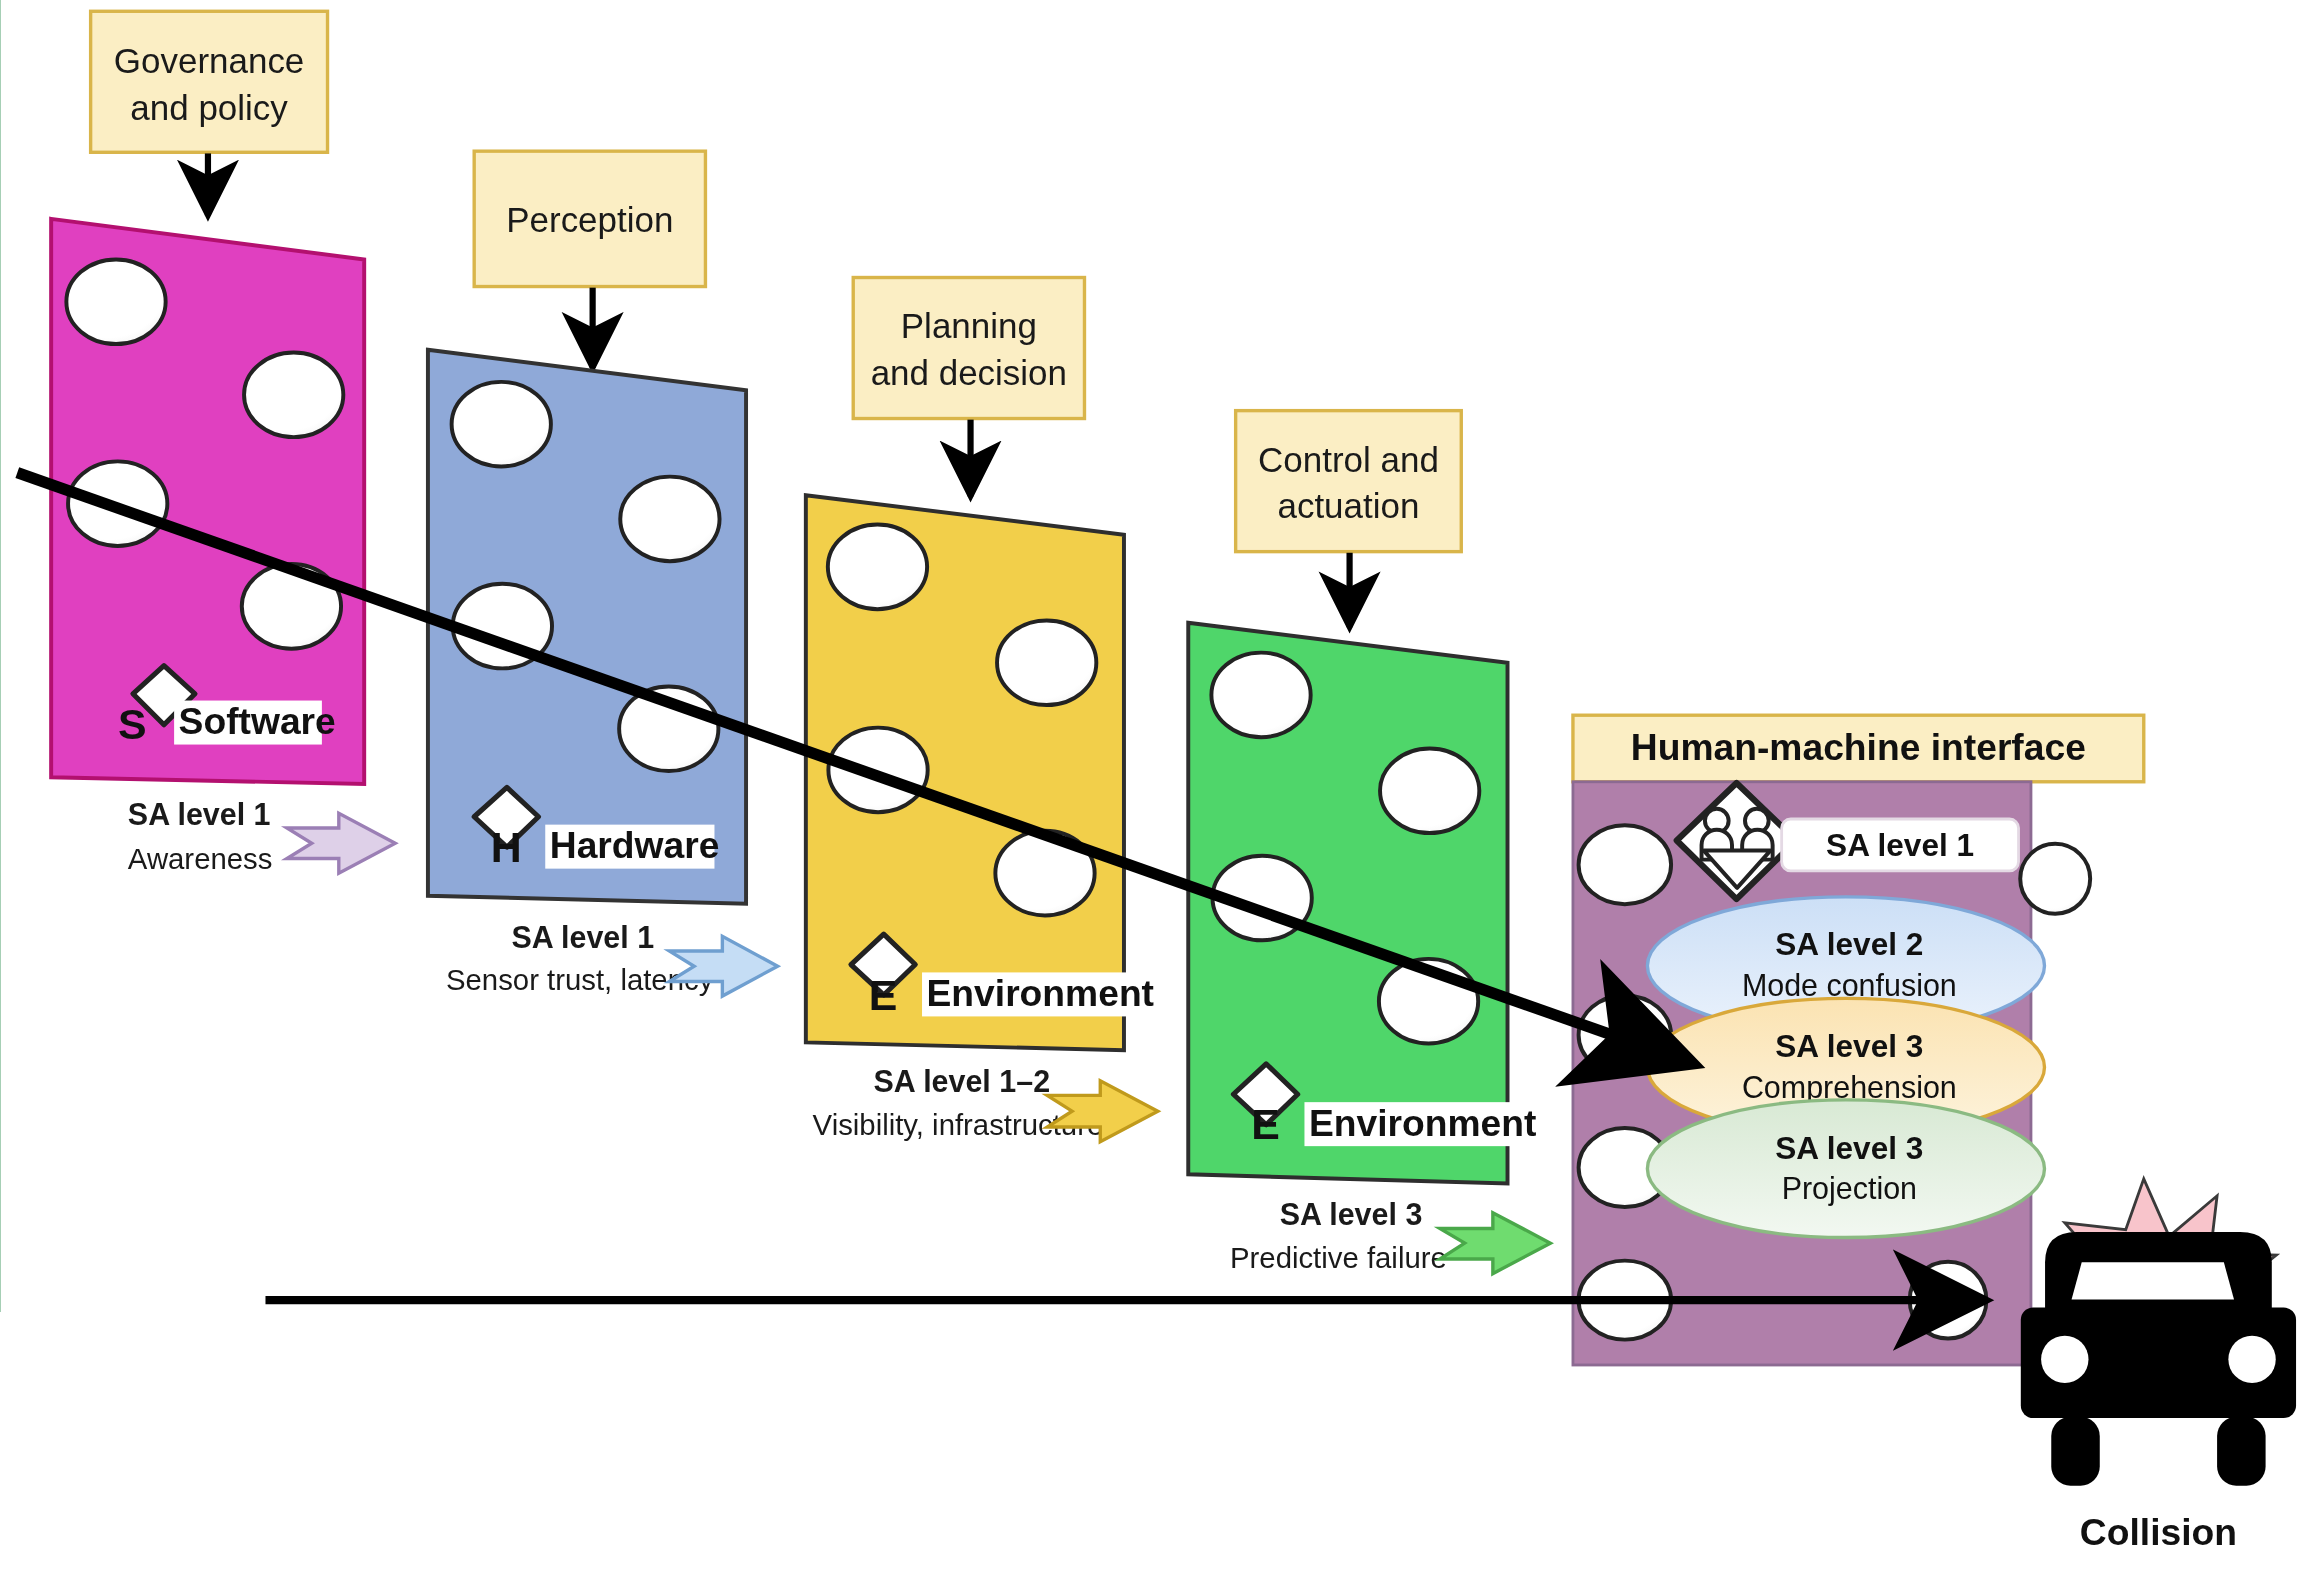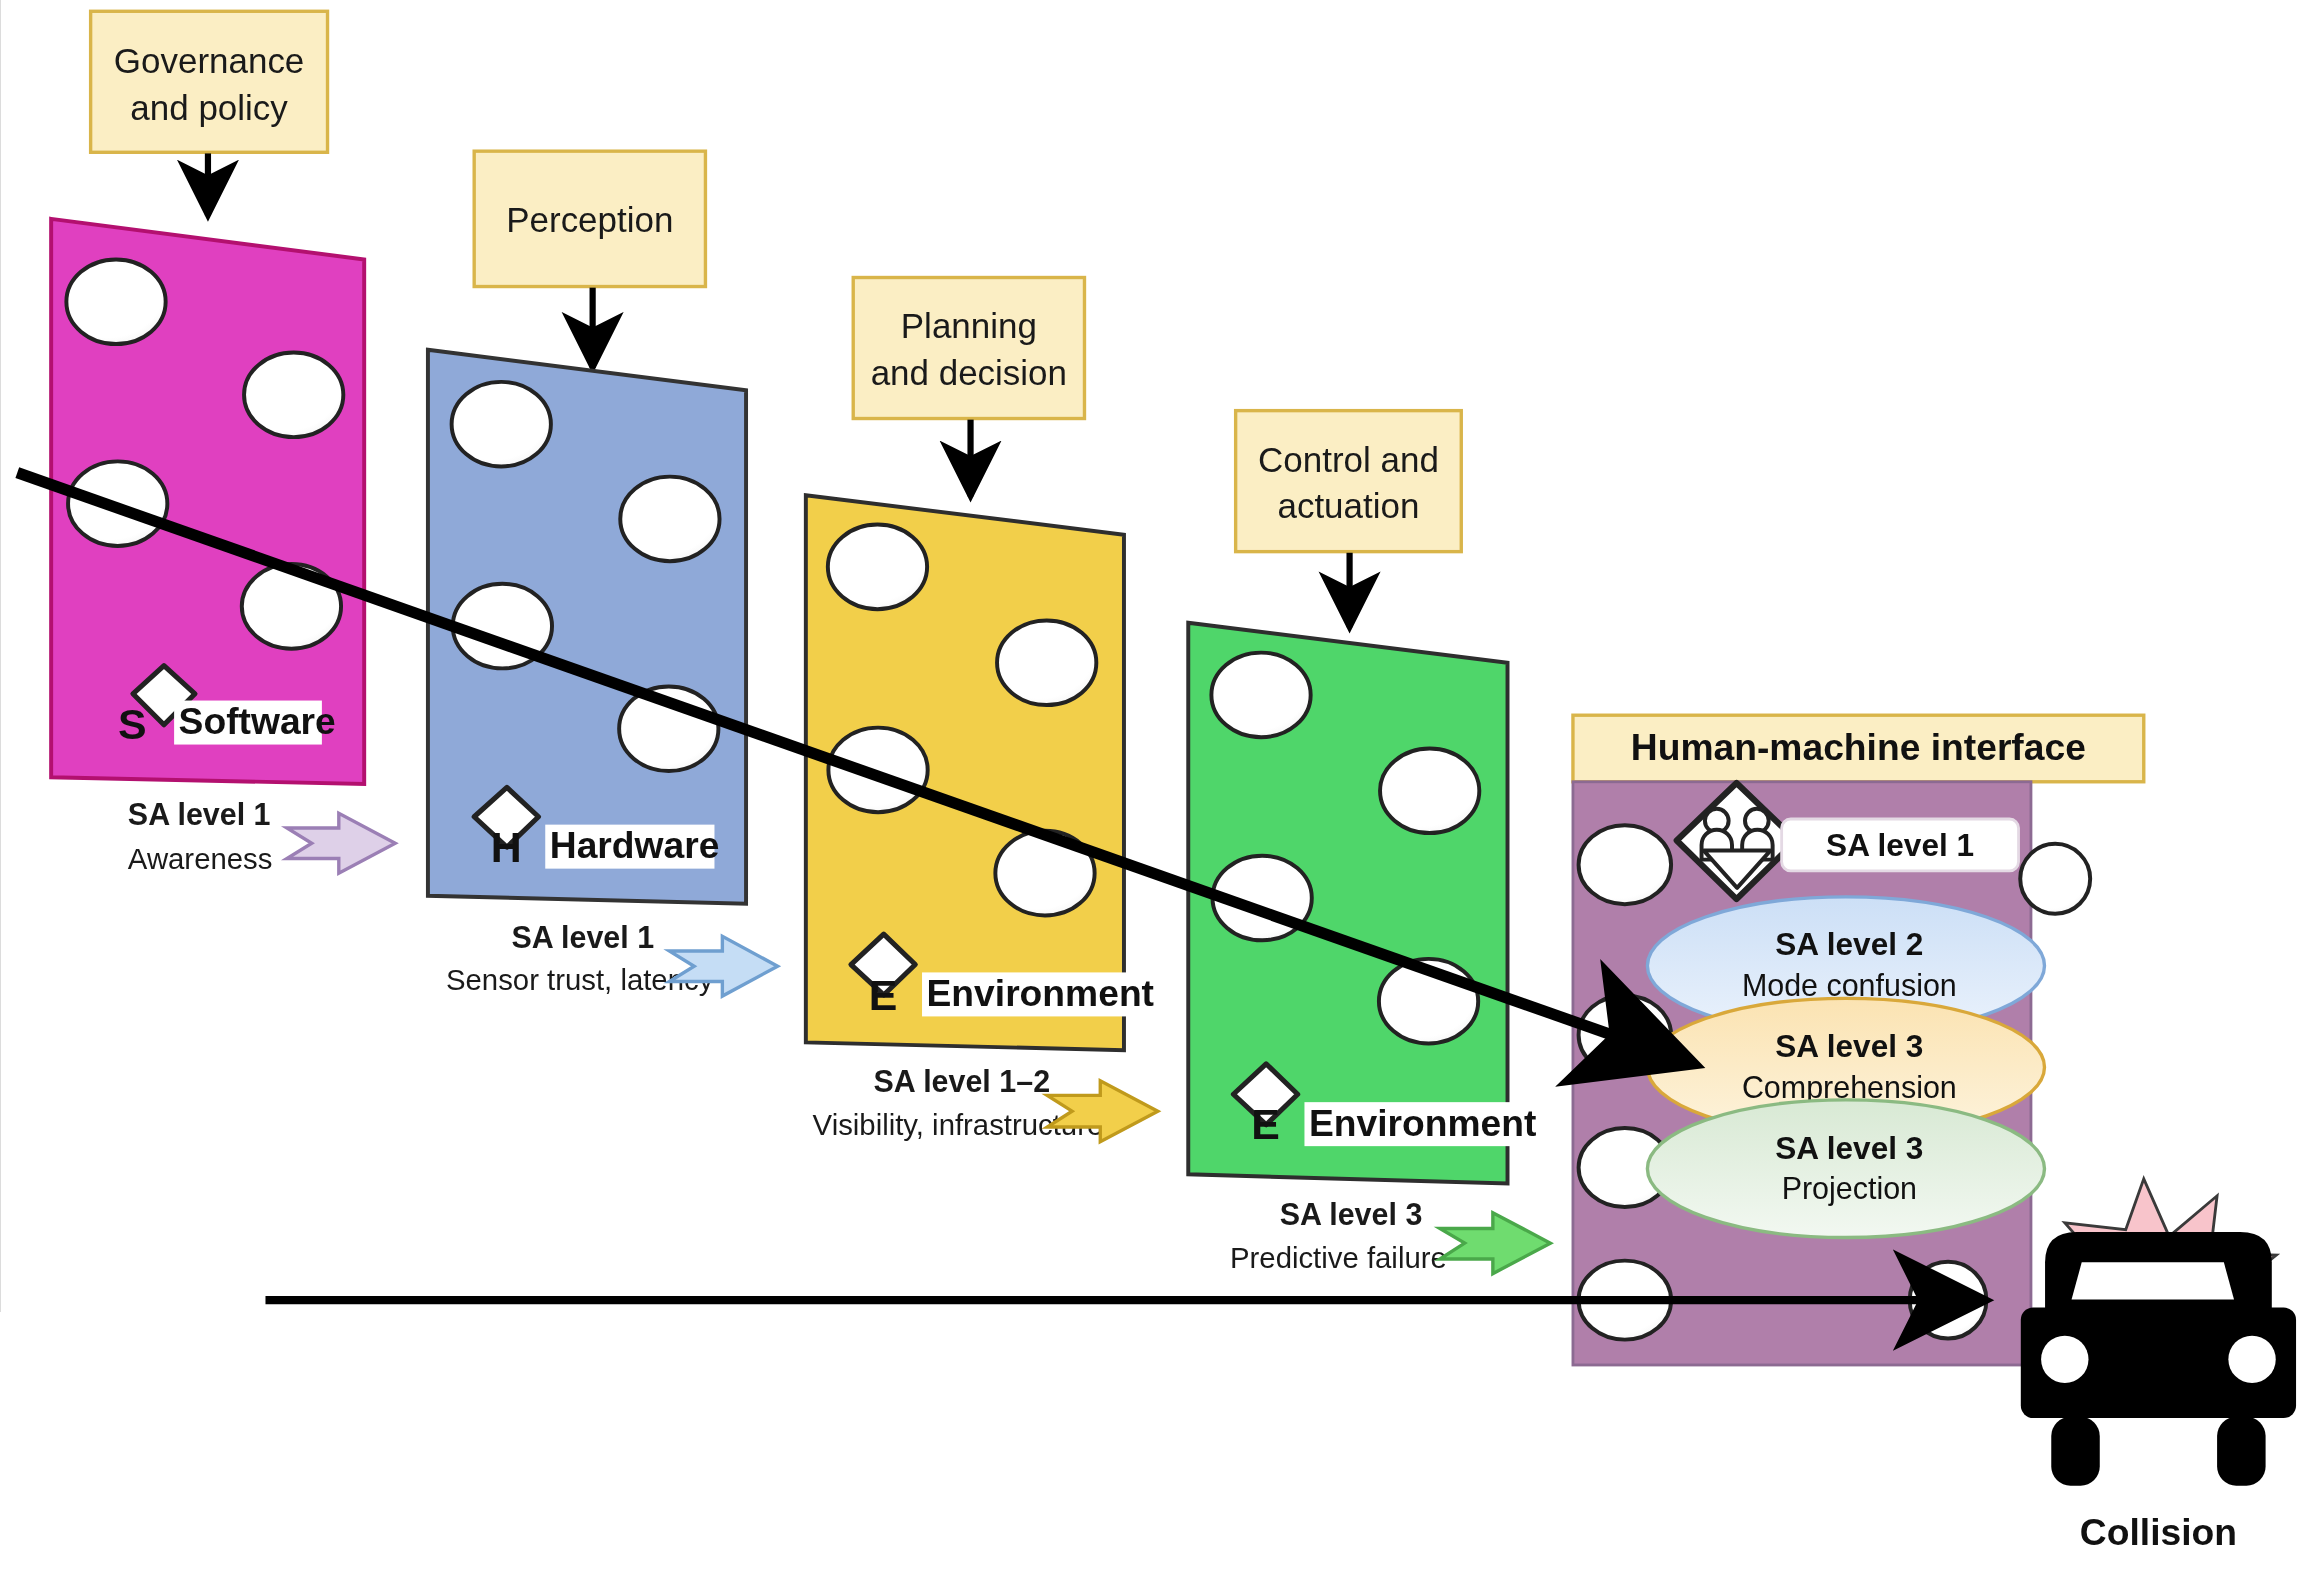--- a/index.html
+++ b/index.html
@@ -11,21 +11,21 @@
   body {
     width: 2319px;
     height: 1594px;
     overflow: hidden;
     font-family: "Liberation Sans", sans-serif;
   }
   #diagram-root {
     position: relative;
     width: 2319px;
     height: 1312px;
-    background: #a3a3a3;
+    background: #15803d;
   }
   svg#scene {
     position: absolute;
     top: 0; left: 0;
     width: 2319px;
     height: 1594px;
     display: block;
   }
   
   .callout-txt {

